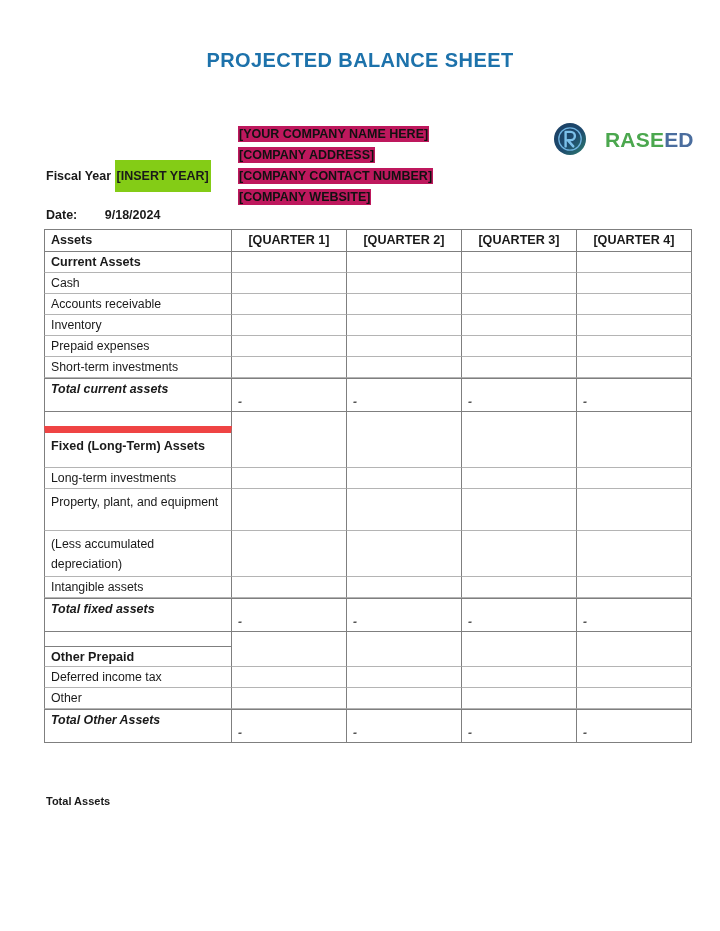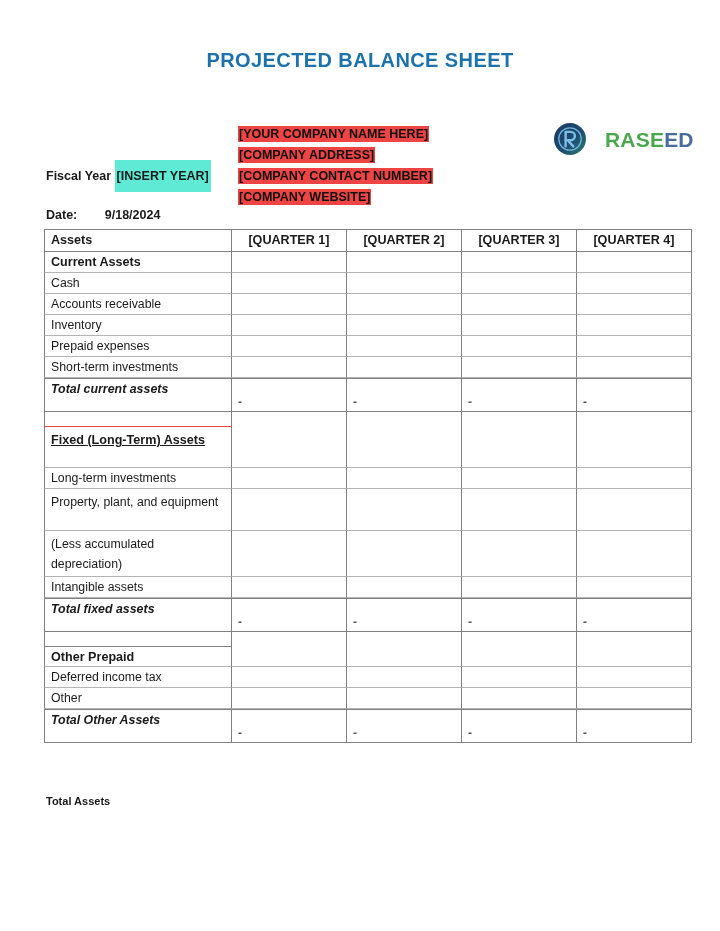--- a/index.html
+++ b/index.html
@@ -49,35 +49,35 @@
   .company-block {
     position: absolute;
     left: 238px;
     top: 6px;
     font-size: 12.5px;
     font-weight: bold;
     line-height: 21px;
     color: #111111;
   }
   .company-block .hl {
-    background: #ef4444;
+    background: #be185d;
     padding: 1px 1px 1px 1px;
     display: inline;
   }
 
   .fiscal-row {
     position: absolute;
     left: 46px;
     top: 51px;
     font-size: 12.5px;
     font-weight: bold;
     white-space: nowrap;
   }
   .fiscal-row .hl {
-    background: #5eead4;
+    background: #84cc16;
     padding: 9px 2px;
   }
 
   .date-row {
     position: absolute;
     left: 46px;
     top: 90px;
     font-size: 12.5px;
     font-weight: bold;
     white-space: nowrap;
@@ -430,21 +430,21 @@
         <td>
             <div class="cell qcell"></div>
           </td>
         <td>
             <div class="cell qcell"></div>
           </td>
       </tr>
 
       <tr class="r-section r-tall">
         <td>
-            <div class="cell labelcell" style="border-top:1px solid #ef4444;text-decoration:underline;">Fixed (Long-Term) Assets</div>
+            <div class="cell labelcell" style="border-top:7px solid #ef4444;">Fixed (Long-Term) Assets</div>
           </td>
         <td>
             <div class="cell qcell"></div>
           </td>
         <td>
             <div class="cell qcell"></div>
           </td>
         <td>
             <div class="cell qcell"></div>
           </td>

